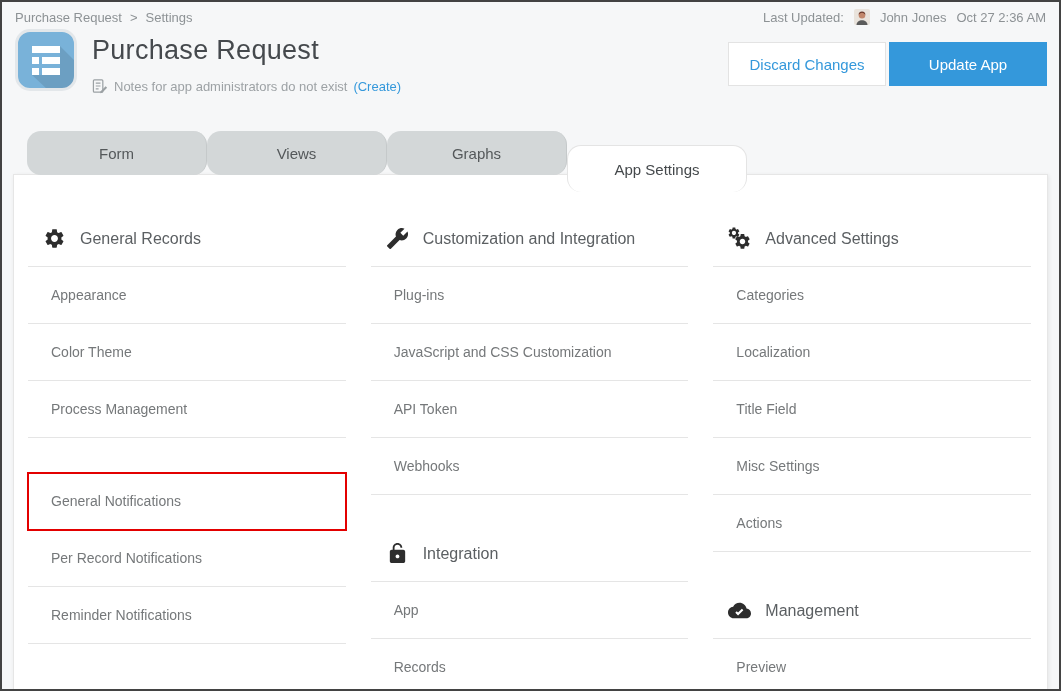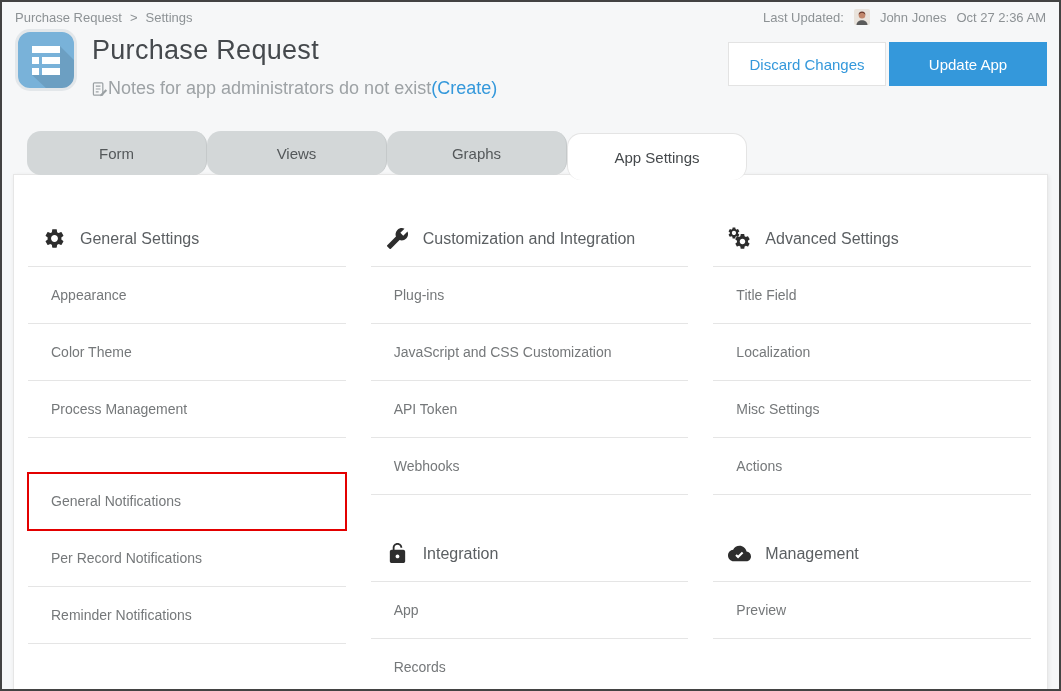--- a/index.html
+++ b/index.html
@@ -26,22 +26,22 @@
 
   
   .app-icon { position:absolute; left:13px; top:27px; width:62px; height:62px; }
   .app-icon svg { display:block; width:100%; height:100%; }
   .page-title {
     position:absolute; left:90px; top:33px;
     font-size:27px; font-weight:400; color:#45494d; letter-spacing:.3px;
   }
   .notes {
     position:absolute; left:90px; top:76px;
-    display:flex; align-items:center; 
-    font-size:18px; color:#9da2a5;
+    display:flex; align-items:center; gap:6px;
+    font-size:13px; color:#9da2a5;
   }
   .notes .note-icon { width:16px; height:16px; }
   .notes .note-icon svg { display:block; width:100%; height:100%; }
   .notes .link { color:#3498db; cursor:pointer; }
 
   .actions { position:absolute; top:40px; right:12px; display:flex; gap:3px; }
   .btn {
     width:158px; height:44px; font-size:15px; font-family:inherit;
     display:flex; align-items:center; justify-content:center; cursor:pointer;
   }
@@ -51,21 +51,21 @@
   
   .tabs { position:absolute; left:25px; top:127px; display:flex; height:47px; z-index:3; }
   .tab {
     width:180px; height:44px; margin-top:2px;
     background:#d3d7d8; color:#54585a;
     font-size:15px; display:flex; align-items:center; justify-content:center;
     cursor:pointer; border-right:1px solid #c5c9ca;border-radius:14px;
   }
   .tab.active {
     background:#ffffff; color:#45494c;
-    height:47px; margin-top:4px;
+    height:47px; margin-top:16px;
     border:1px solid #e4e4e4; border-bottom:none;
   }
 
   
   .panel {
     position:absolute; left:11px; right:11px; top:172px; bottom:0;
     background:#ffffff;
     border:1px solid #e6e6e6; border-bottom:none;
     box-shadow:1px 1px 4px rgba(0,0,0,0.07);
     z-index:2;
@@ -166,21 +166,21 @@
 <div class="panel">
   <div class="grid" id="settings-grid">
       <div class="column">
         <div class="section">
           <div class="section-header">
             <span class="icon">
               <svg viewBox="0 0 24 24" fill="currentColor">
                 <path d="M19.14,12.94c0.04-0.3,0.06-0.61,0.06-0.94c0-0.32-0.02-0.64-0.07-0.94l2.03-1.58c0.18-0.14,0.23-0.41,0.12-0.61l-1.92-3.32c-0.12-0.22-0.37-0.29-0.59-0.22l-2.39,0.96c-0.5-0.38-1.03-0.7-1.62-0.94L14.4,2.81c-0.04-0.24-0.24-0.41-0.48-0.41h-3.84c-0.24,0-0.43,0.17-0.47,0.41L9.25,5.35C8.66,5.59,8.12,5.92,7.63,6.29L5.24,5.33c-0.22-0.08-0.47,0-0.59,0.22L2.74,8.87C2.62,9.08,2.66,9.34,2.86,9.48l2.03,1.58C4.84,11.36,4.8,11.69,4.8,12s0.02,0.64,0.07,0.94l-2.03,1.58c-0.18,0.14-0.23,0.41-0.12,0.61l1.92,3.32c0.12,0.22,0.37,0.29,0.59,0.22l2.39-0.96c0.5,0.38,1.03,0.7,1.62,0.94l0.36,2.54c0.05,0.24,0.24,0.41,0.48,0.41h3.84c0.24,0,0.44-0.17,0.47-0.41l0.36-2.54c0.59-0.24,1.13-0.56,1.62-0.94l2.39,0.96c0.22,0.08,0.47,0,0.59-0.22l1.92-3.32c0.12-0.22,0.07-0.47-0.12-0.61L19.14,12.94z M12,15.6c-1.98,0-3.6-1.62-3.6-3.6s1.62-3.6,3.6-3.6s3.6,1.62,3.6,3.6S13.98,15.6,12,15.6z"></path>
               </svg>
             </span>
-            <span>General Settings</span>
+            <span>General Records</span>
           </div>
           <div class="item">Appearance</div>
           <div class="item">Color Theme</div>
           <div class="item">Process Management</div>
         </div>
         <div class="section">
           <div class="item highlighted">General Notifications</div>
           <div class="item">Per Record Notifications</div>
           <div class="item">Reminder Notifications</div>
         </div>
@@ -225,22 +225,23 @@
                 <g transform="translate(-1,-1) scale(0.6)">
                   <path d="M19.14,12.94c0.04-0.3,0.06-0.61,0.06-0.94c0-0.32-0.02-0.64-0.07-0.94l2.03-1.58c0.18-0.14,0.23-0.41,0.12-0.61l-1.92-3.32c-0.12-0.22-0.37-0.29-0.59-0.22l-2.39,0.96c-0.5-0.38-1.03-0.7-1.62-0.94L14.4,2.81c-0.04-0.24-0.24-0.41-0.48-0.41h-3.84c-0.24,0-0.43,0.17-0.47,0.41L9.25,5.35C8.66,5.59,8.12,5.92,7.63,6.29L5.24,5.33c-0.22-0.08-0.47,0-0.59,0.22L2.74,8.87C2.62,9.08,2.66,9.34,2.86,9.48l2.03,1.58C4.84,11.36,4.8,11.69,4.8,12s0.02,0.64,0.07,0.94l-2.03,1.58c-0.18,0.14-0.23,0.41-0.12,0.61l1.92,3.32c0.12,0.22,0.37,0.29,0.59,0.22l2.39-0.96c0.5,0.38,1.03,0.7,1.62,0.94l0.36,2.54c0.05,0.24,0.24,0.41,0.48,0.41h3.84c0.24,0,0.44-0.17,0.47-0.41l0.36-2.54c0.59-0.24,1.13-0.56,1.62-0.94l2.39,0.96c0.22,0.08,0.47,0,0.59-0.22l1.92-3.32c0.12-0.22,0.07-0.47-0.12-0.61L19.14,12.94z M12,15.6c-1.98,0-3.6-1.62-3.6-3.6s1.62-3.6,3.6-3.6s3.6,1.62,3.6,3.6S13.98,15.6,12,15.6z"></path>
                 </g>
                 <g transform="translate(5.5,5.5) scale(0.8)">
                   <path d="M19.14,12.94c0.04-0.3,0.06-0.61,0.06-0.94c0-0.32-0.02-0.64-0.07-0.94l2.03-1.58c0.18-0.14,0.23-0.41,0.12-0.61l-1.92-3.32c-0.12-0.22-0.37-0.29-0.59-0.22l-2.39,0.96c-0.5-0.38-1.03-0.7-1.62-0.94L14.4,2.81c-0.04-0.24-0.24-0.41-0.48-0.41h-3.84c-0.24,0-0.43,0.17-0.47,0.41L9.25,5.35C8.66,5.59,8.12,5.92,7.63,6.29L5.24,5.33c-0.22-0.08-0.47,0-0.59,0.22L2.74,8.87C2.62,9.08,2.66,9.34,2.86,9.48l2.03,1.58C4.84,11.36,4.8,11.69,4.8,12s0.02,0.64,0.07,0.94l-2.03,1.58c-0.18,0.14-0.23,0.41-0.12,0.61l1.92,3.32c0.12,0.22,0.37,0.29,0.59,0.22l2.39-0.96c0.5,0.38,1.03,0.7,1.62,0.94l0.36,2.54c0.05,0.24,0.24,0.41,0.48,0.41h3.84c0.24,0,0.44-0.17,0.47-0.41l0.36-2.54c0.59-0.24,1.13-0.56,1.62-0.94l2.39,0.96c0.22,0.08,0.47,0,0.59-0.22l1.92-3.32c0.12-0.22,0.07-0.47-0.12-0.61L19.14,12.94z M12,15.6c-1.98,0-3.6-1.62-3.6-3.6s1.62-3.6,3.6-3.6s3.6,1.62,3.6,3.6S13.98,15.6,12,15.6z"></path>
                 </g>
               </svg>
             </span>
             <span>Advanced Settings</span>
           </div>
+          <div class="item">Categories</div>
+          <div class="item">Localization</div>
           <div class="item">Title Field</div>
-          <div class="item">Localization</div>
           <div class="item">Misc Settings</div>
           <div class="item">Actions</div>
         </div>
         <div class="section">
           <div class="section-header">
             <span class="icon">
               <svg viewBox="0 0 24 24">
                 <path fill="currentColor" d="M19.35 10.04C18.67 6.59 15.64 4 12 4 9.11 4 6.6 5.64 5.35 8.04 2.34 8.36 0 10.91 0 14c0 3.31 2.69 6 6 6h13c2.76 0 5-2.24 5-5 0-2.64-2.05-4.78-4.65-4.96z"></path>
                 <path fill="#ffffff" d="M10.5 17.2l-2.9-2.9 1.5-1.5 1.4 1.4 4-4 1.5 1.5z"></path>
               </svg>

